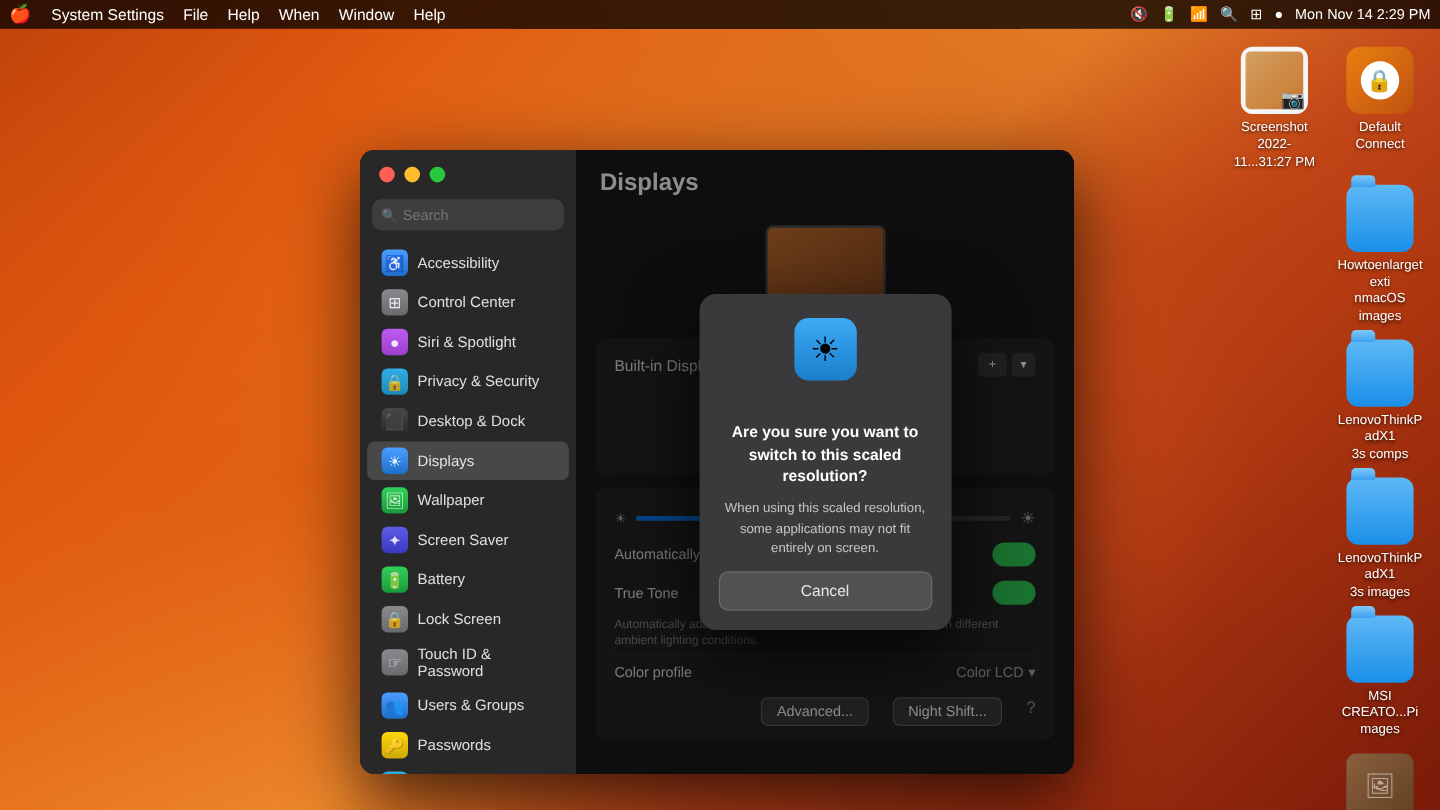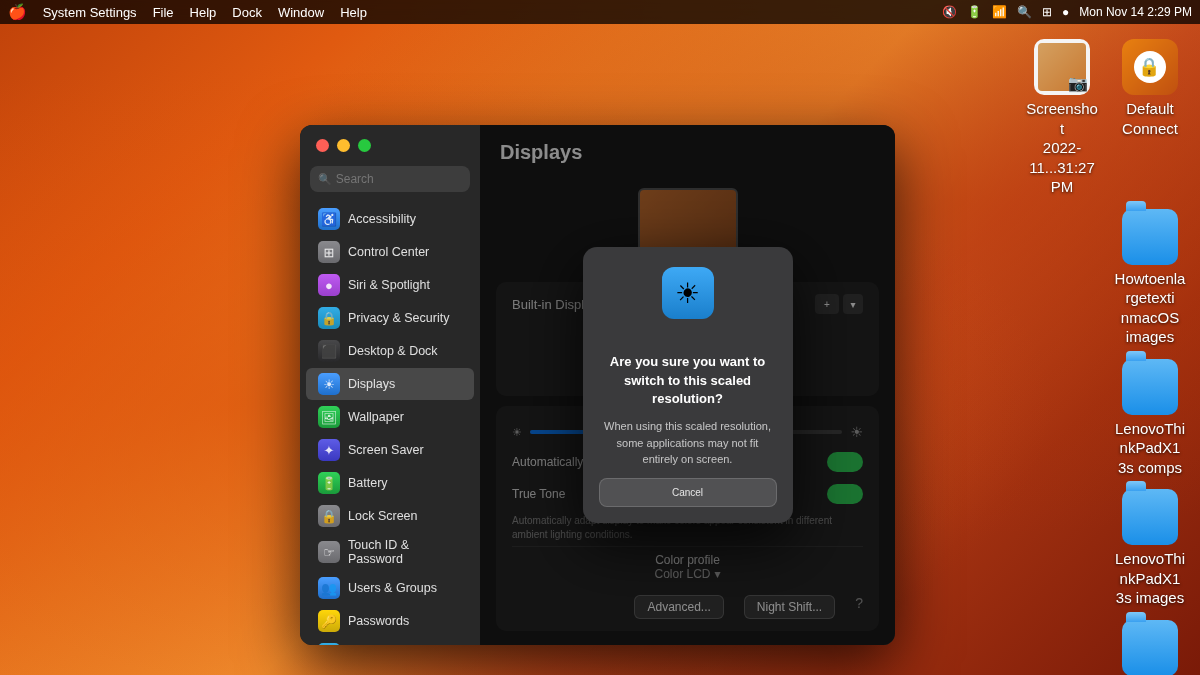--- a/index.html
+++ b/index.html
@@ -92,21 +92,21 @@
     .desktop-icon-img {
       width: 56px;
       height: 56px;
       border-radius: 12px;
       margin-bottom: 4px;
       display: flex;
       align-items: center;
       justify-content: center;
     }
     .desktop-icon-label {
-      font-size: 15px;
+      font-size: 11px;
       color: white;
       text-align: center;
       text-shadow: 0 1px 3px rgba(0,0,0,0.8);
       line-height: 1.3;
       word-break: break-word;
     }
 
     
     .screenshot-icon {
       background: #f5f5f5;
@@ -408,21 +408,20 @@
       border-radius: 10px;
     }
     .toggle.on { background: #30d158; }
 
     .color-profile-row {
       display: flex;
       align-items: center;
       justify-content: space-between;
       padding: 6px 0;
       border-top: 1px solid rgba(255,255,255,0.08);
-      flex-direction: column;
     }
     .color-profile-label {
       font-size: 12px;
       color: rgba(255,255,255,0.85);
     }
     .color-profile-value {
       font-size: 12px;
       color: rgba(255,255,255,0.6);
       display: flex;
       align-items: center;
@@ -504,35 +503,35 @@
       font-weight: 500;
       cursor: pointer;
     }
     #dialog-btn-cancel {
       width: 100%;
       padding: 8px;
       background: rgba(255,255,255,0.12);
       border: 1px solid rgba(255,255,255,0.15);
       border-radius: 8px;
       color: rgba(255,255,255,0.85);
-      font-size: 10px;
+      font-size: 13px;
       cursor: pointer;
     }
   </style>
 </head>
 <body>
 
 <div id="desktop">
   <div id="menubar">
     <div id="menubar-left">
       <span class="menubar-item apple-logo">🍎</span>
       <span class="menubar-item menubar-bold">System Settings</span>
       <span class="menubar-item">File</span>
       <span class="menubar-item">Help</span>
-      <span class="menubar-item">Dock</span>
+      <span class="menubar-item">When</span>
       <span class="menubar-item">Window</span>
       <span class="menubar-item">Help</span>
     </div>
     <div id="menubar-right">
       <span>🔇</span>
       <span>🔋</span>
       <span>📶</span>
       <span>🔍</span>
       <span>⊞</span>
       <span>●</span>

